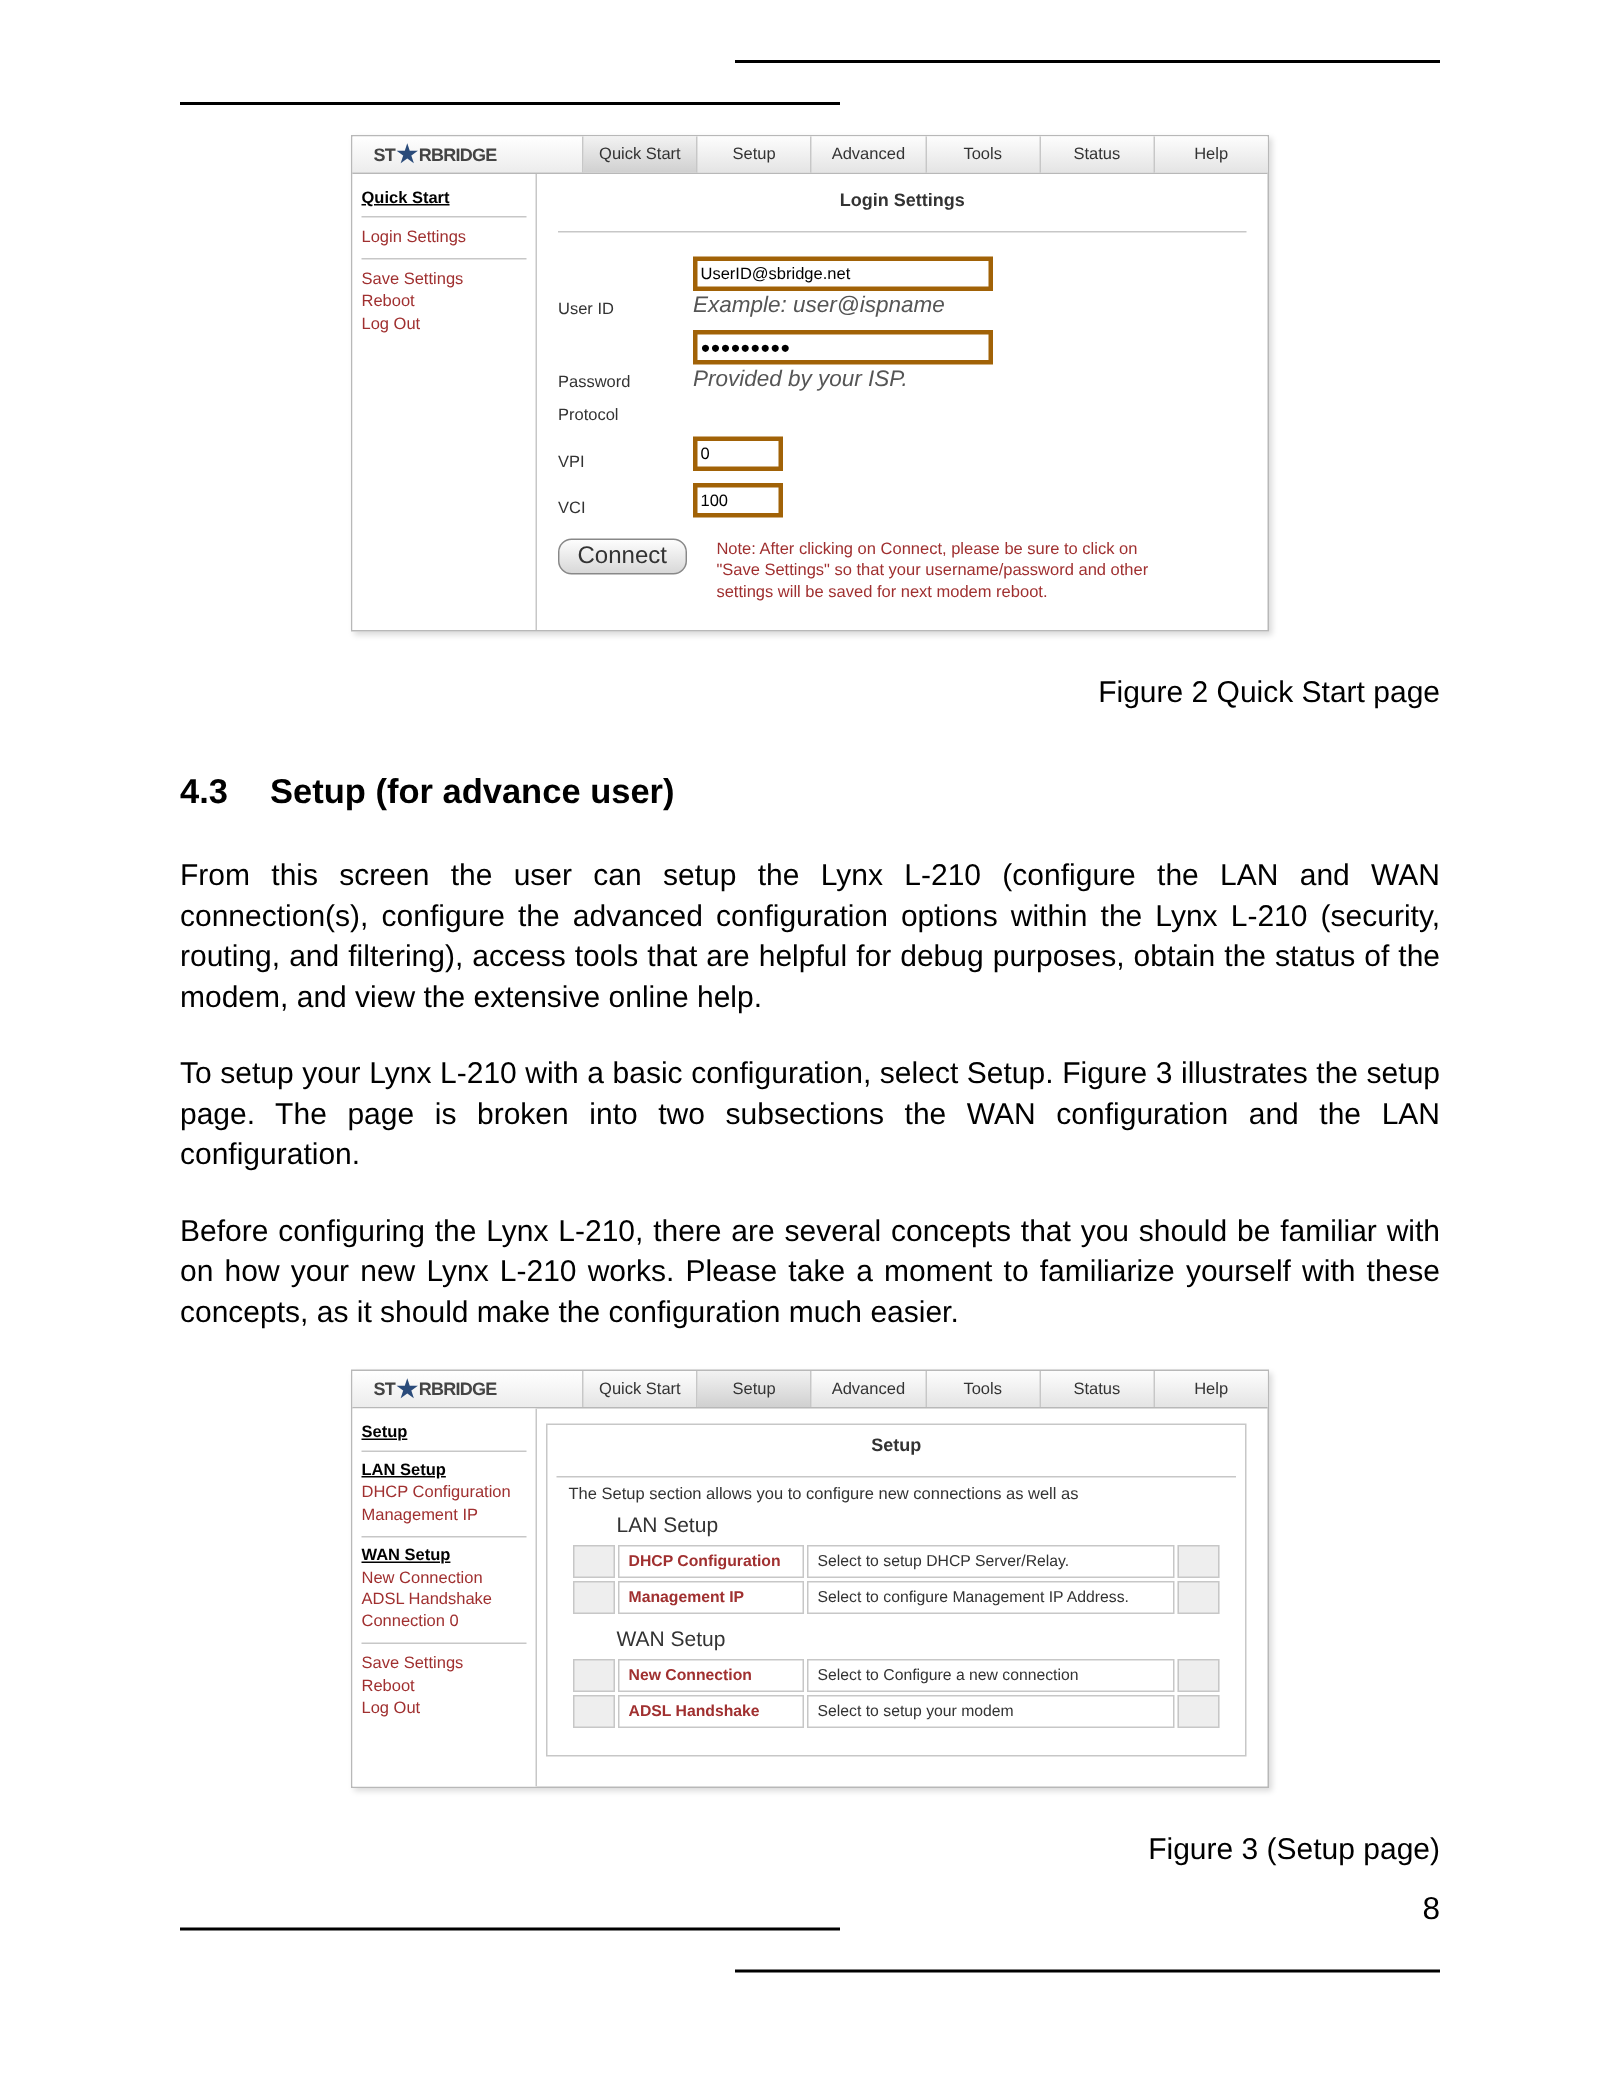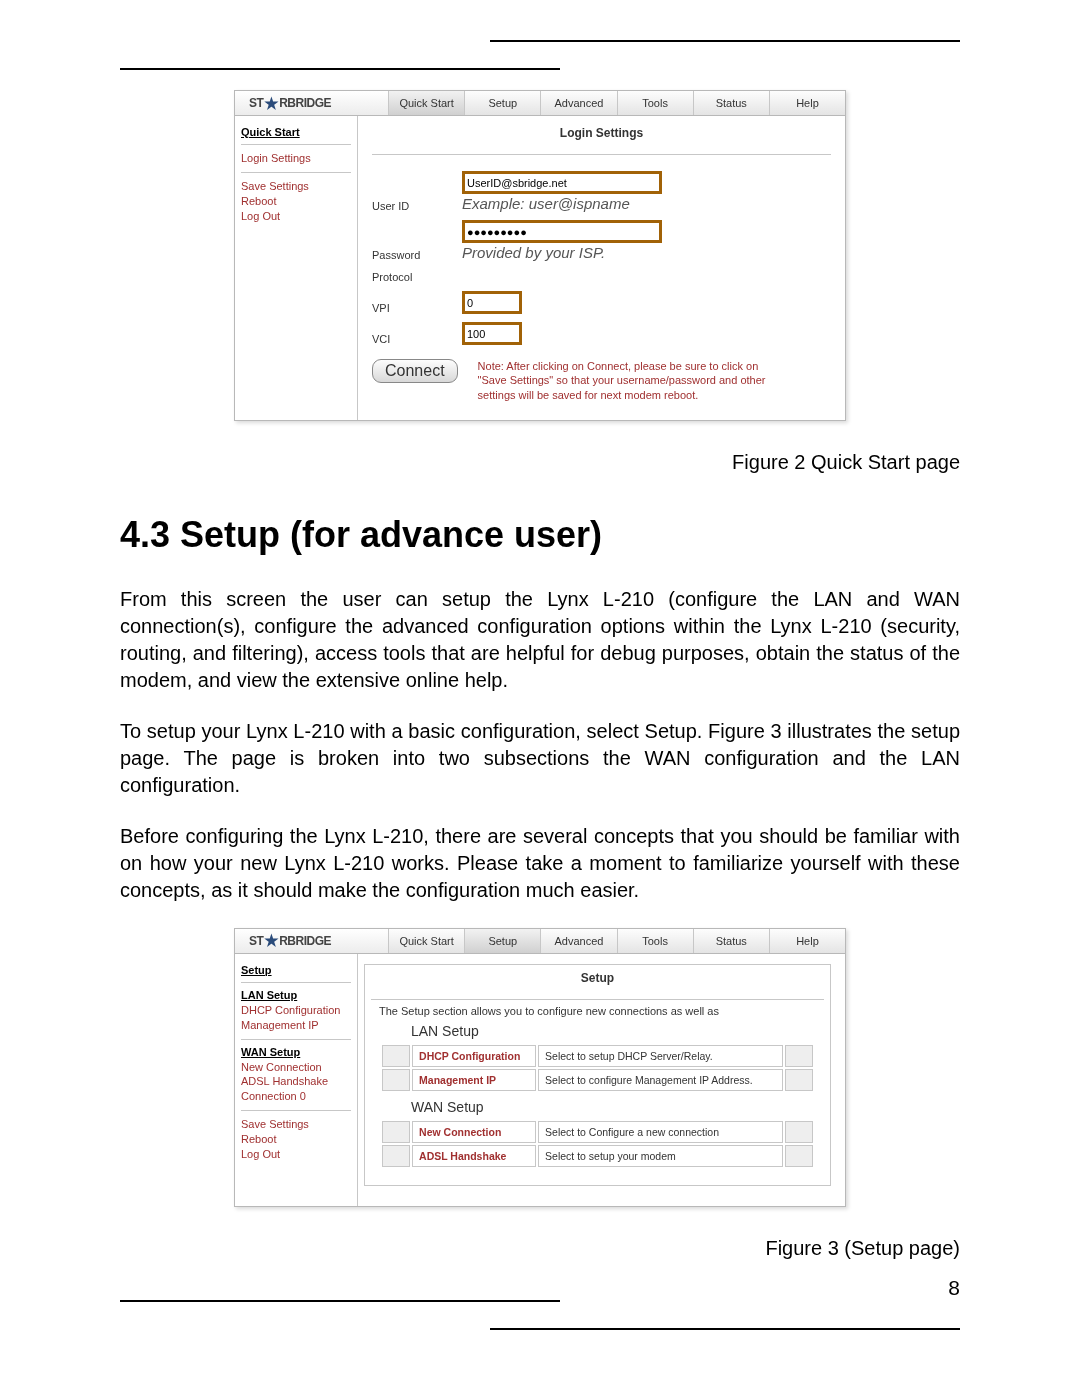--- a/index.html
+++ b/index.html
@@ -58,21 +58,21 @@
     right: 0;
     top: -24px;
     font-size: 21px;
   }
   .figure-caption {
     text-align: right;
     font-size: 20px;
     margin: 30px 0 40px 0;
   }
   .section-heading {
-    font-size: 36px;
+    font-size: 23px;
     font-weight: bold;
     margin: 20px 0 30px 0;
   }
   .section-heading .num {
     display: inline-block;
     width: 60px;
   }
   .body-p {
     font-size: 20px;
     line-height: 1.35;

